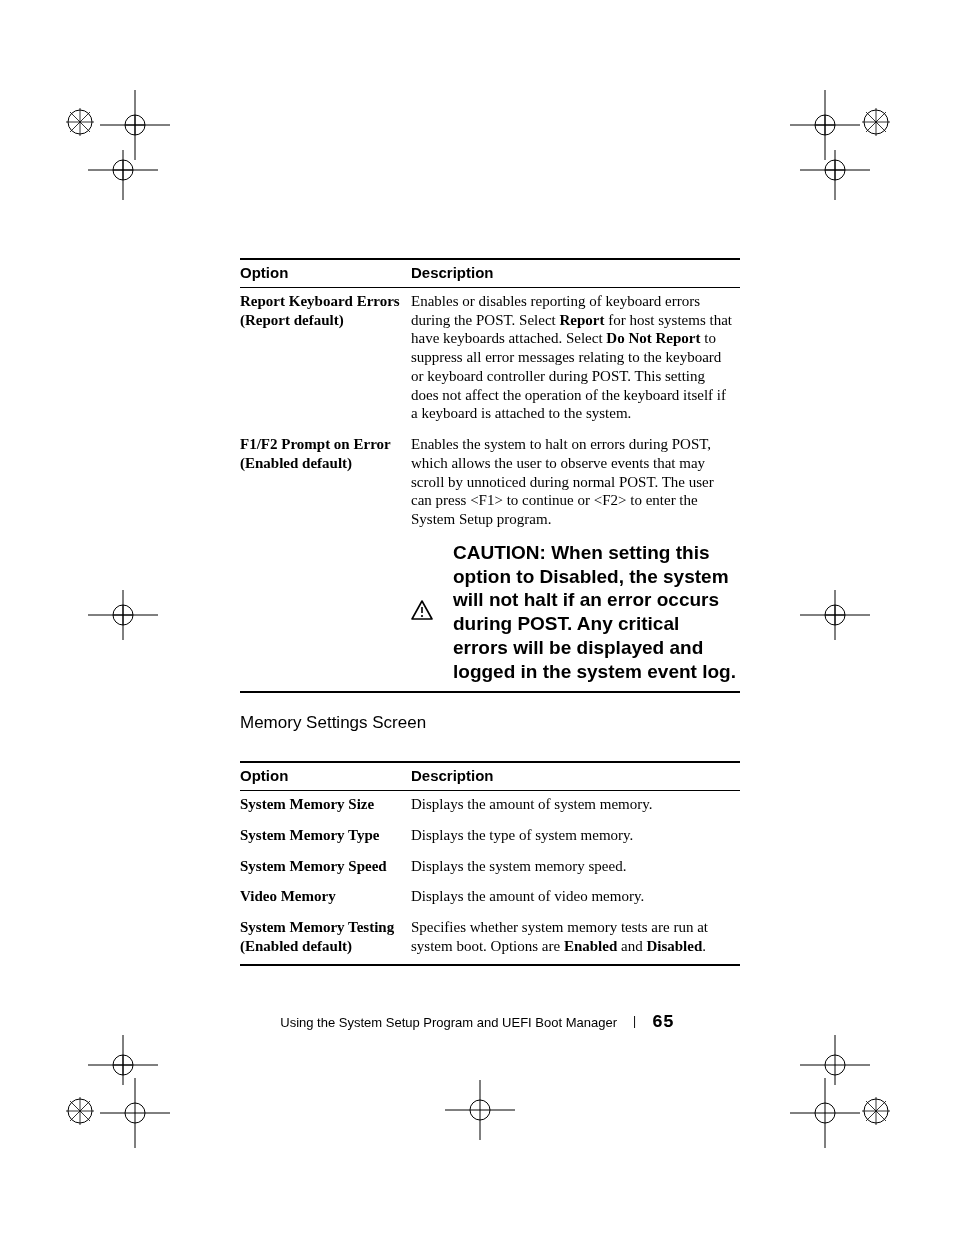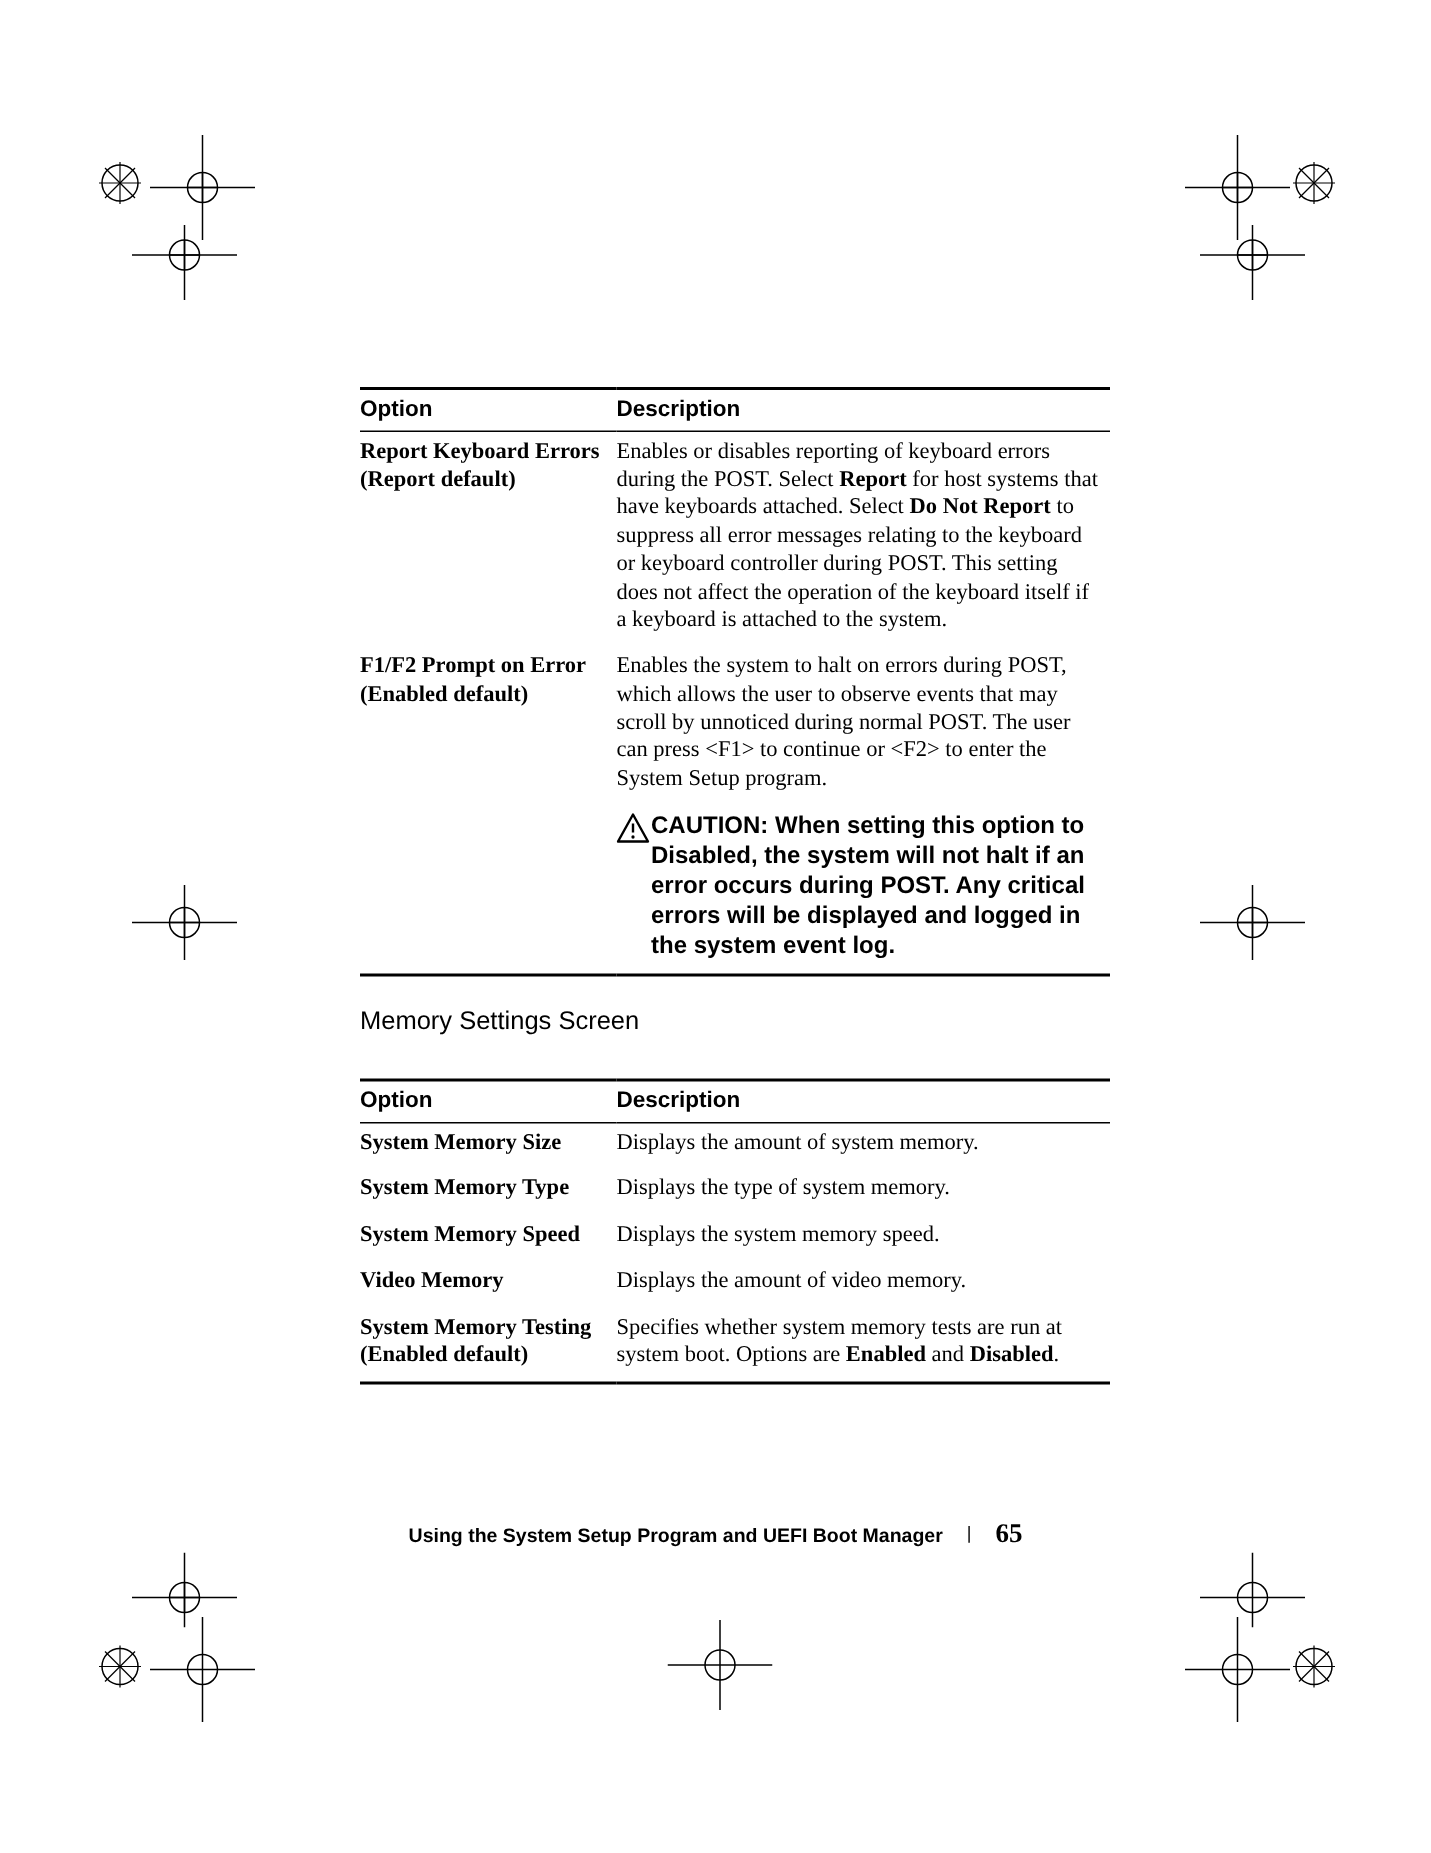--- a/index.html
+++ b/index.html
@@ -52,26 +52,26 @@
   table.opt td.optcell {
     width: 165px;
     padding-right: 6px;
     font-weight: bold;
   }
   .caution-row td {
     padding-top: 4px;
   }
   .caution {
     display: flex;
-    align-items: flex-start;
-    gap: 1px;
+    align-items: center;
+    gap: 20px;
     font-family: "Arial Narrow", Arial, sans-serif;
     font-weight: 700;
     font-stretch: condensed;
-    font-size: 16px;
+    font-size: 19px;
     line-height: 1.25;
   }
   .caution svg {
     flex: 0 0 auto;
     margin-top: 1px;
   }
   .section-heading {
     font-family: "Arial Narrow", Arial, sans-serif;
     font-weight: 400;
     font-stretch: condensed;
@@ -82,31 +82,30 @@
     position: absolute;
     left: 0;
     width: 954px;
     top: 1012px;
     text-align: center;
   }
   .footer-label {
     font-family: "Arial Narrow", Arial, sans-serif;
     font-size: 13px;
     font-stretch: condensed;
-    font-weight: bold;
   }
   .footer-sep {
     font-family: Arial, sans-serif;
     font-size: 12px;
     margin: 0 12px;
     position: relative;
     top: -2px;
   }
   .footer-page {
-    font-family: Liberation Serif, serif;
+    font-family: Liberation Mono, monospace;
     font-weight: 700;
     font-stretch: condensed;
     font-size: 18px;
   }
 
   
   .reg {
     position: absolute;
     pointer-events: none;
   }

